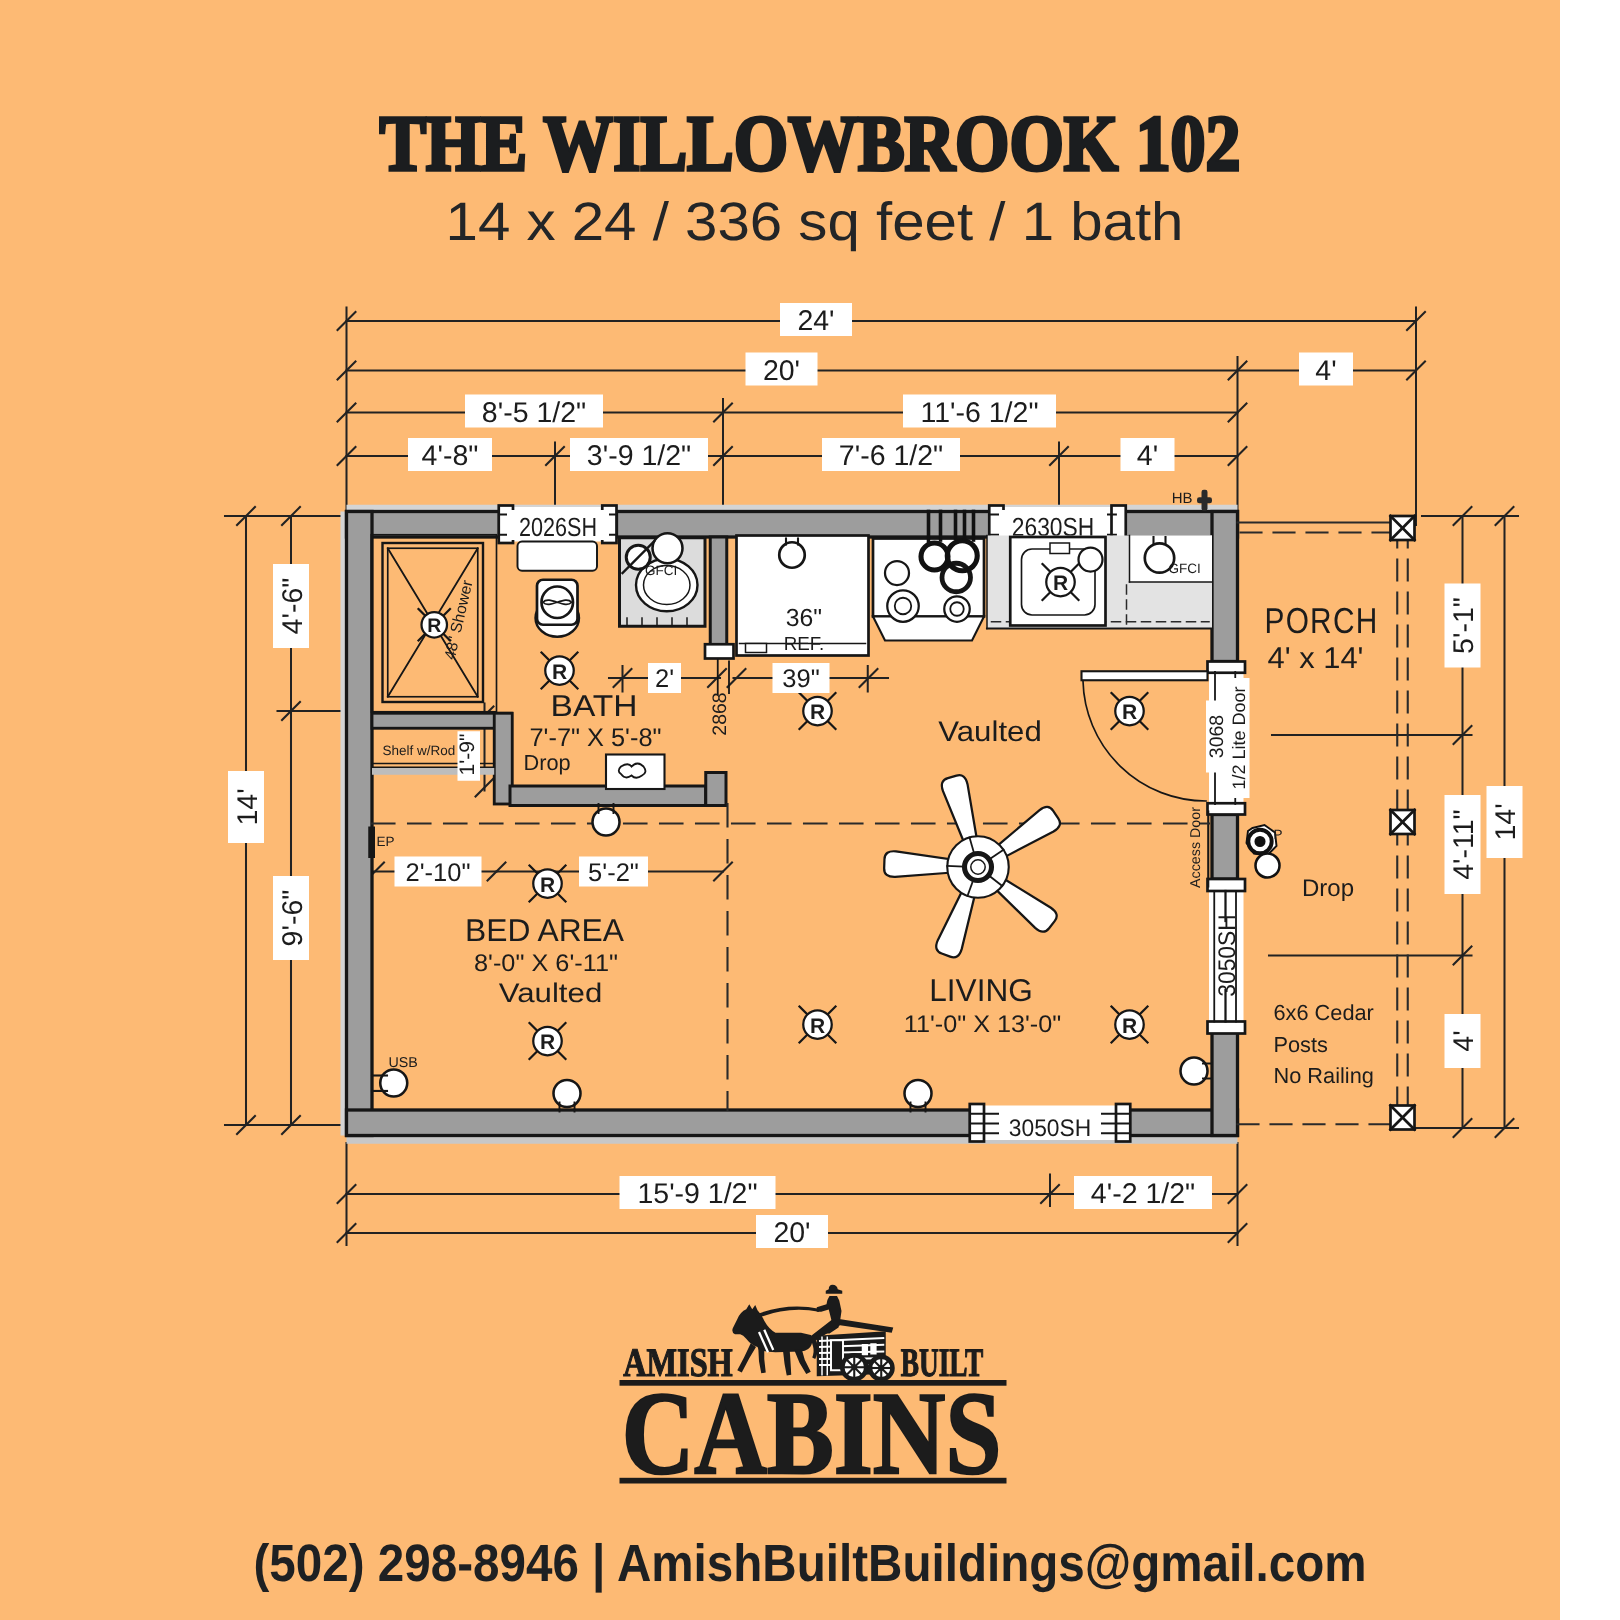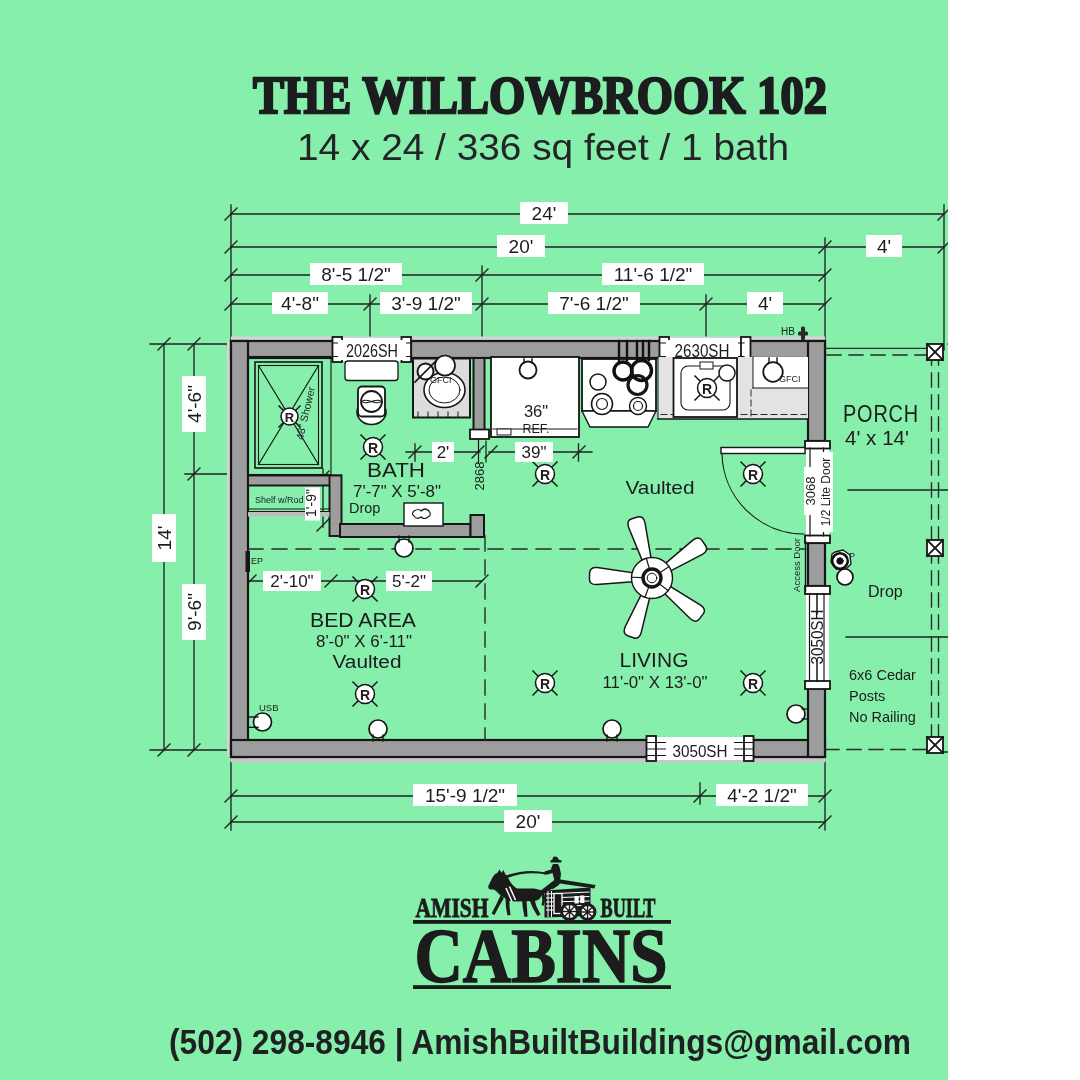--- a/index.html
+++ b/index.html
@@ -1,16 +1,16 @@
 <!DOCTYPE html>
 <html><head>
 <meta charset="utf-8">
 <style>
   html,body{margin:0;padding:0;background:#fff;-webkit-font-smoothing:antialiased;}
-  #page{position:relative;width:948px;height:1080px;background:#86efac;overflow:hidden;font-family:"Liberation Sans",sans-serif;}
+  #page{position:relative;width:1040px;height:1080px;background:#fdba74;overflow:hidden;font-family:"Liberation Sans",sans-serif;}
   svg text{font-family:"Liberation Sans",sans-serif;fill:#1c1c1c;}
 </style>
 </head>
 <body>
 <div id="page">
 <svg width="1080" height="1080" viewBox="0 0 1080 1080">
 
 <text x="540" y="113" text-anchor="middle" textLength="574" lengthAdjust="spacingAndGlyphs" style="font-family:'Liberation Serif',serif;font-weight:bold;font-size:53px;fill:#1b1d1f;stroke:#1b1d1f;stroke-width:2.4;paint-order:stroke;">THE WILLOWBROOK 102</text>
 
 <text x="543" y="160" text-anchor="middle" textLength="492" lengthAdjust="spacingAndGlyphs" style="font-size:36px;fill:#232527;">14 x 24 / 336 sq feet / 1 bath</text>

